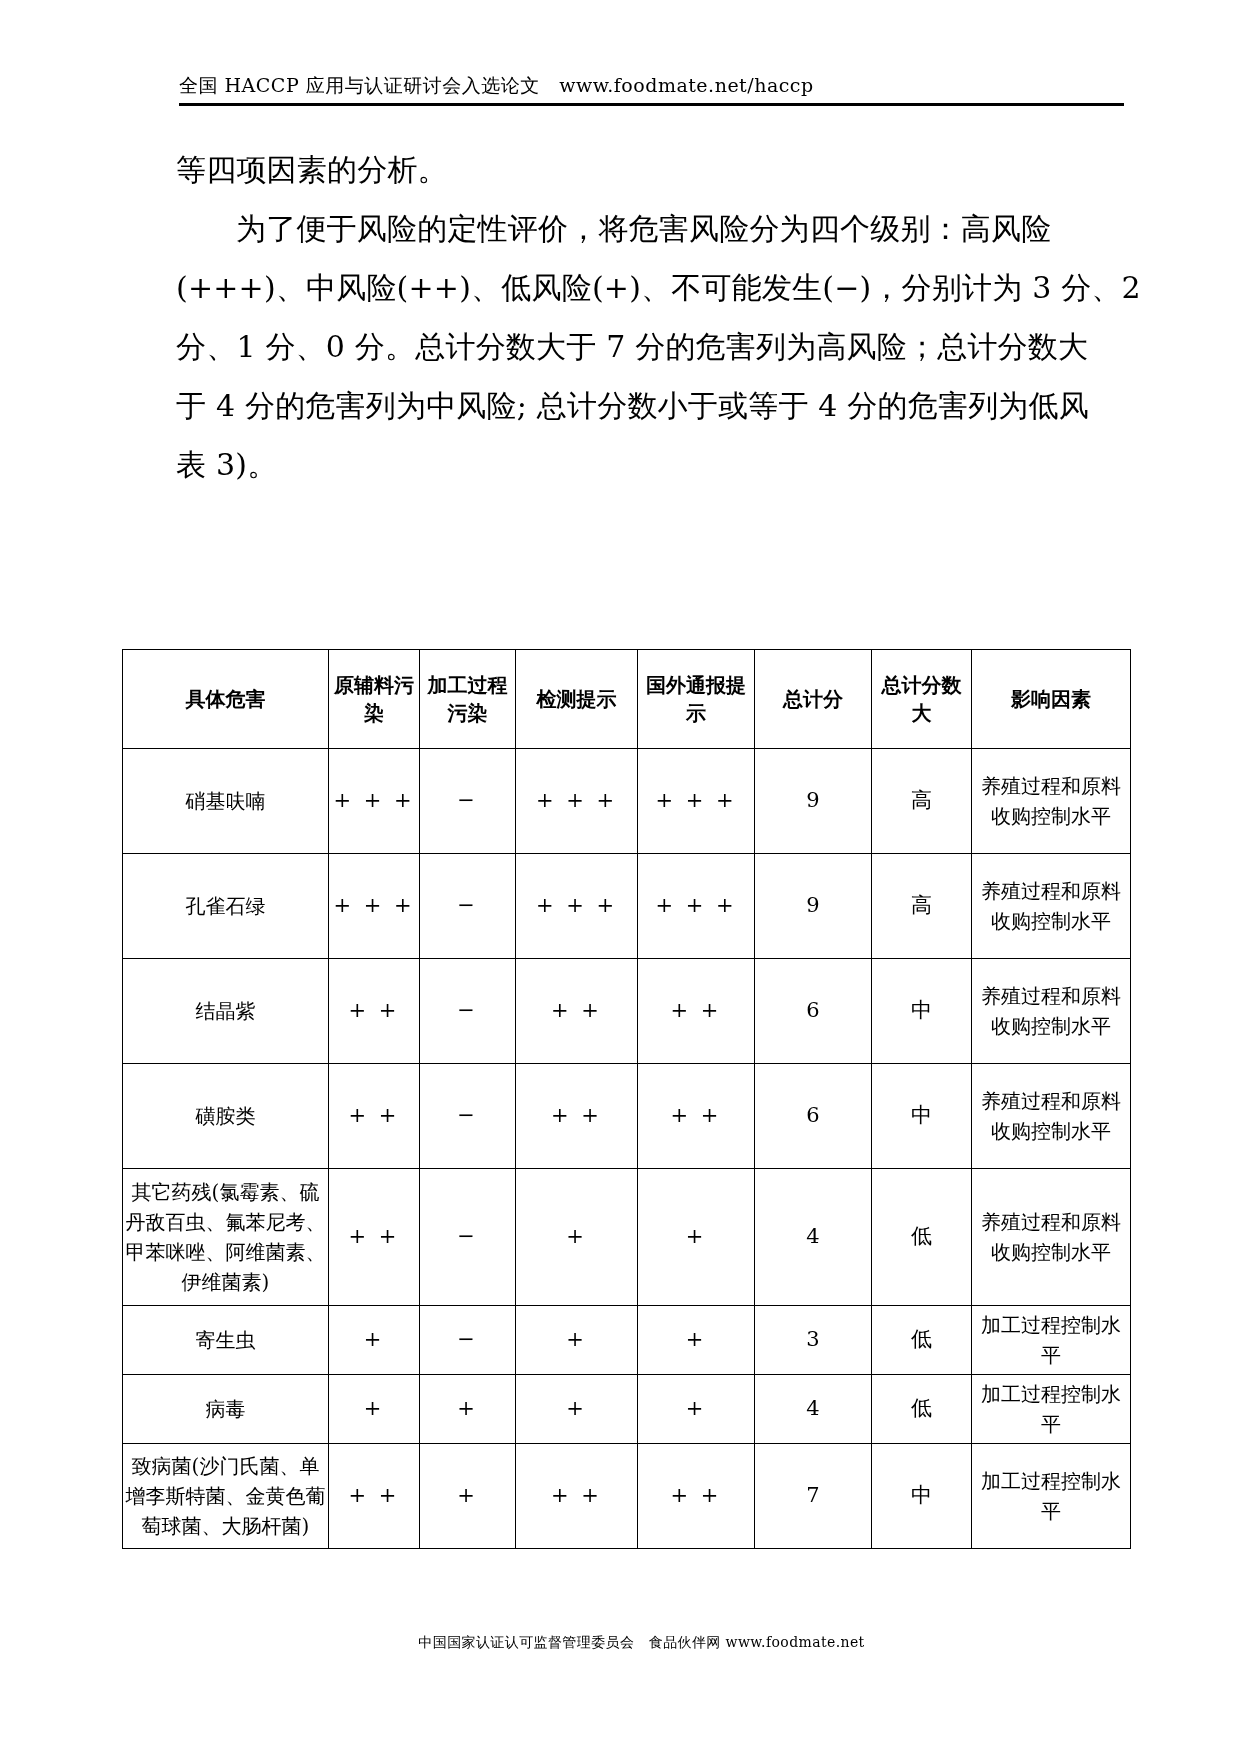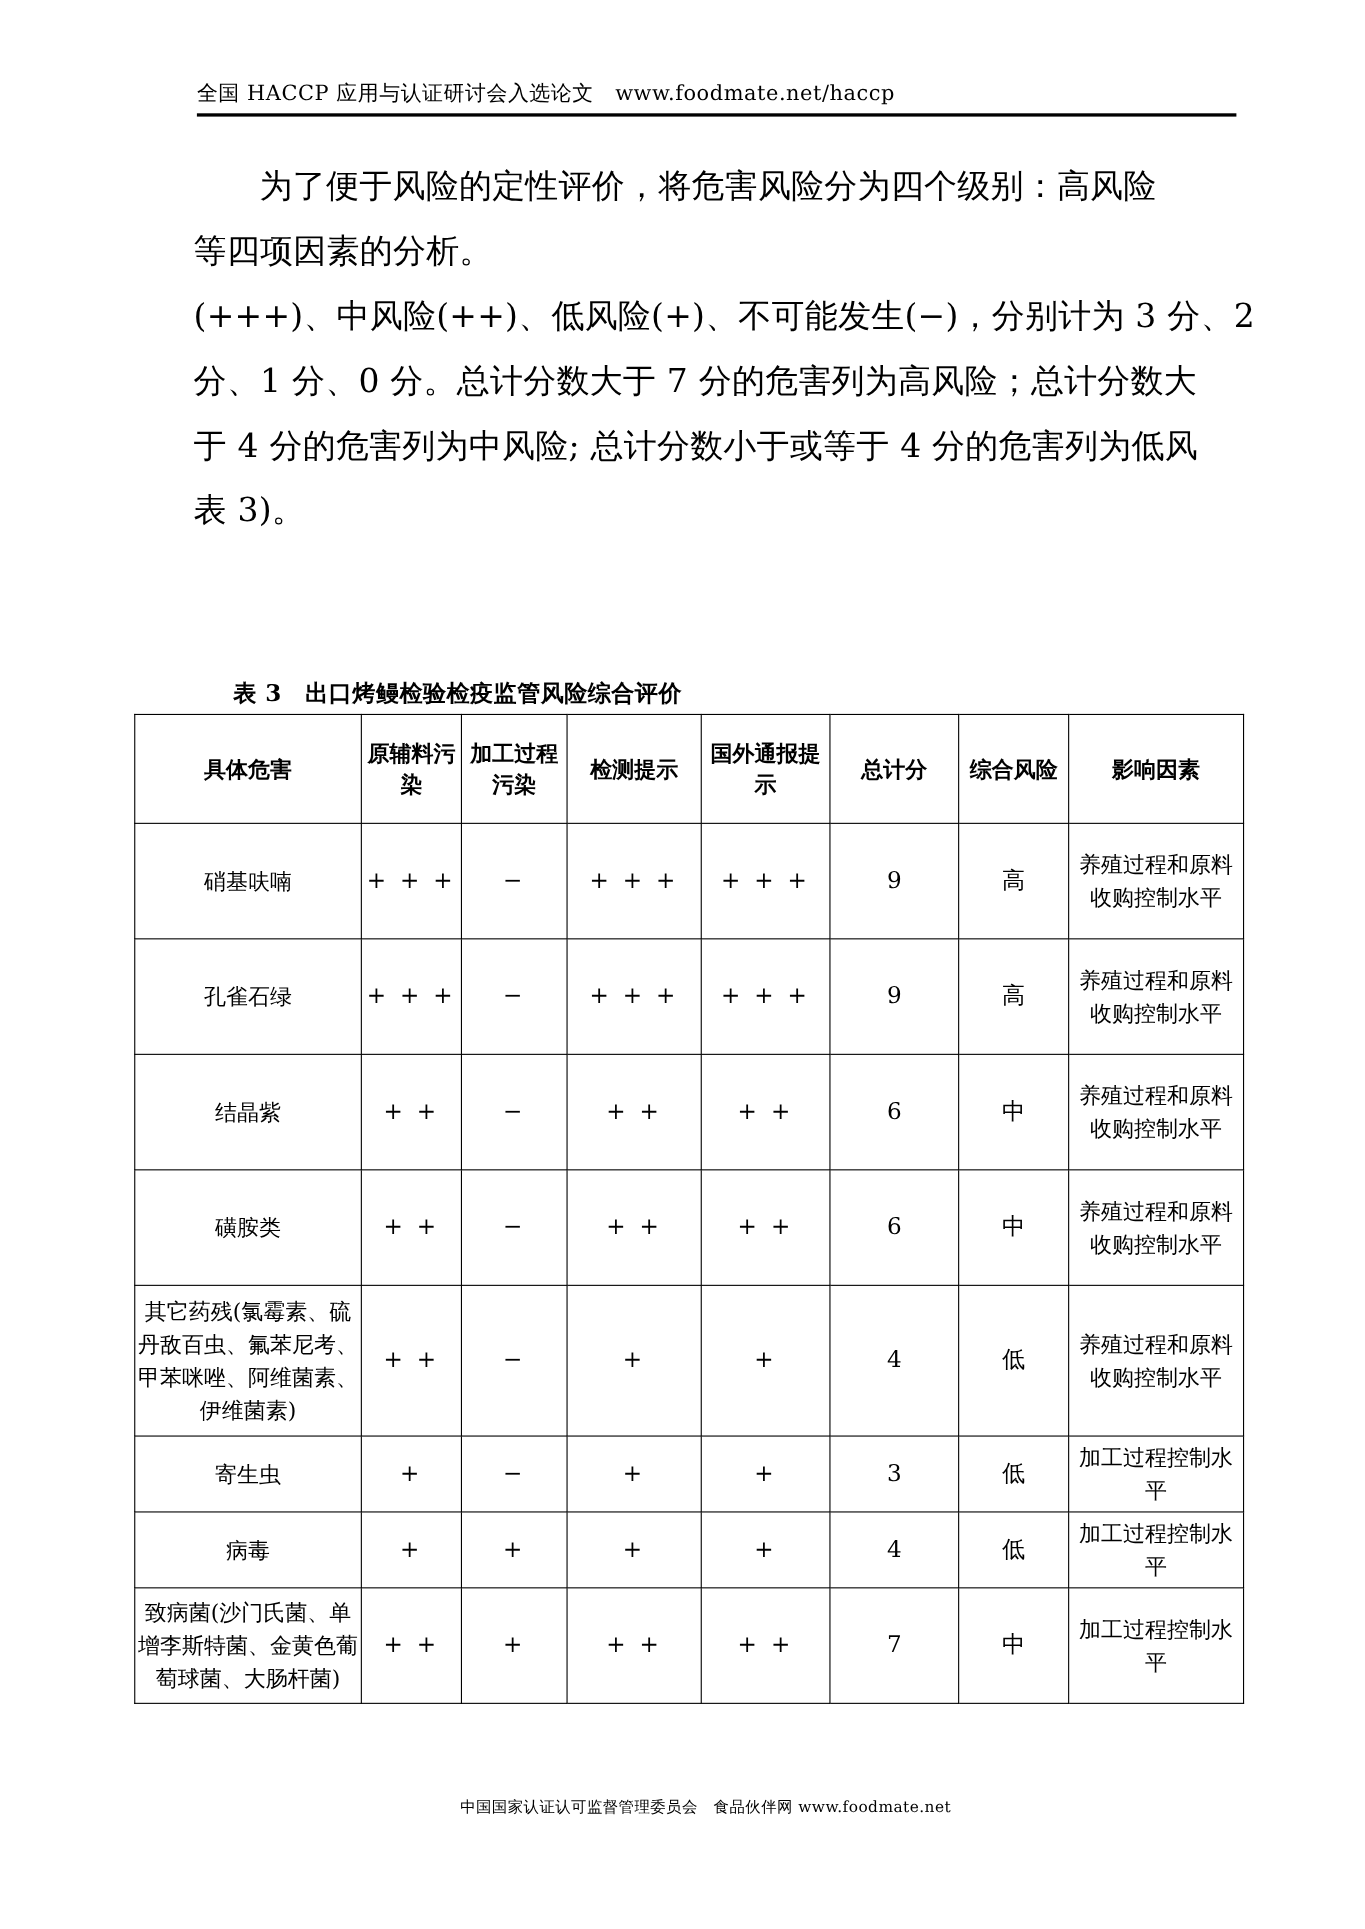--- a/index.html
+++ b/index.html
@@ -144,29 +144,28 @@
 <body>
 
 <div class="page">
 
   <div class="header-band">
     <div class="header-text">全国 HACCP 应用与认证研讨会入选论文　www.foodmate.net/haccp</div>
     <div class="header-rule"></div>
   </div>
 
   <div class="body-block">
+      <div class="para-line">等四项因素的分析。</div>
       <div class="para-line indent">为了便于风险的定性评价，将危害风险分为四个级别：高风险</div>
-      <div class="para-line">等四项因素的分析。</div>
       <div class="para-line">(+++)、中风险(++)、低风险(+)、不可能发生(−)，分别计为 3 分、2</div>
       <div class="para-line">分、1 分、0 分。总计分数大于 7 分的危害列为高风险；总计分数大</div>
       <div class="para-line">于 4 分的危害列为中风险; 总计分数小于或等于 4 分的危害列为低风</div>
       <div class="para-line">表 3)。</div>
     </div>
 
-  <div class="table-caption">表 3　出口烤鳗检验检疫监管风险综合评价</div>
 
   <div class="tbl-wrap">
     <table class="risk">
       <colgroup>
         <col class="c-hazard">
           <col class="c-raw">
           <col class="c-proc">
           <col class="c-test">
         <col class="c-abroad">
           <col class="c-total">
@@ -174,21 +173,21 @@
           <col class="c-factor">
       </colgroup>
       <thead>
         <tr>
           <th>具体危害</th>
           <th>原辅料污染</th>
           <th>加工过程污染</th>
           <th>检测提示</th>
           <th>国外通报提示</th>
           <th>总计分</th>
-          <th>综合风险</th>
+          <th>总计分数大</th>
           <th>影响因素</th>
         </tr>
       </thead>
       <tbody>
           <tr class="row-tall">
             <td class="hazard">硝基呋喃</td>
             <td class="sign">+ + +</td>
             <td class="sign">−</td>
             <td class="sign">+ + +</td>
             <td class="sign">+ + +</td>

